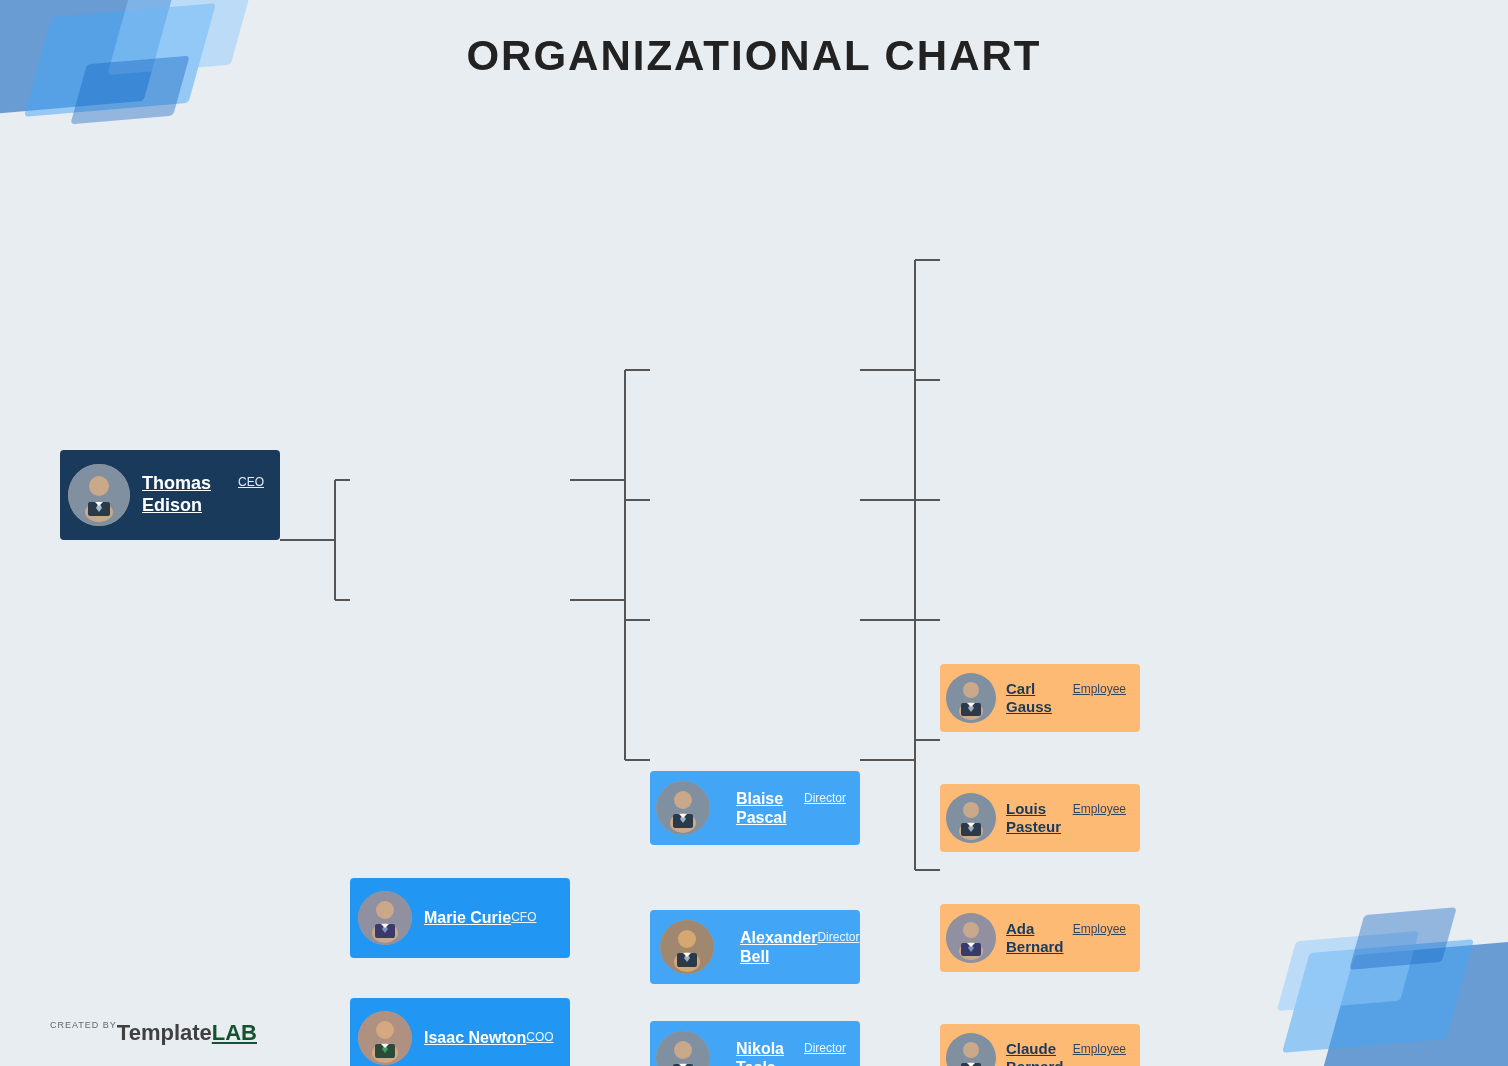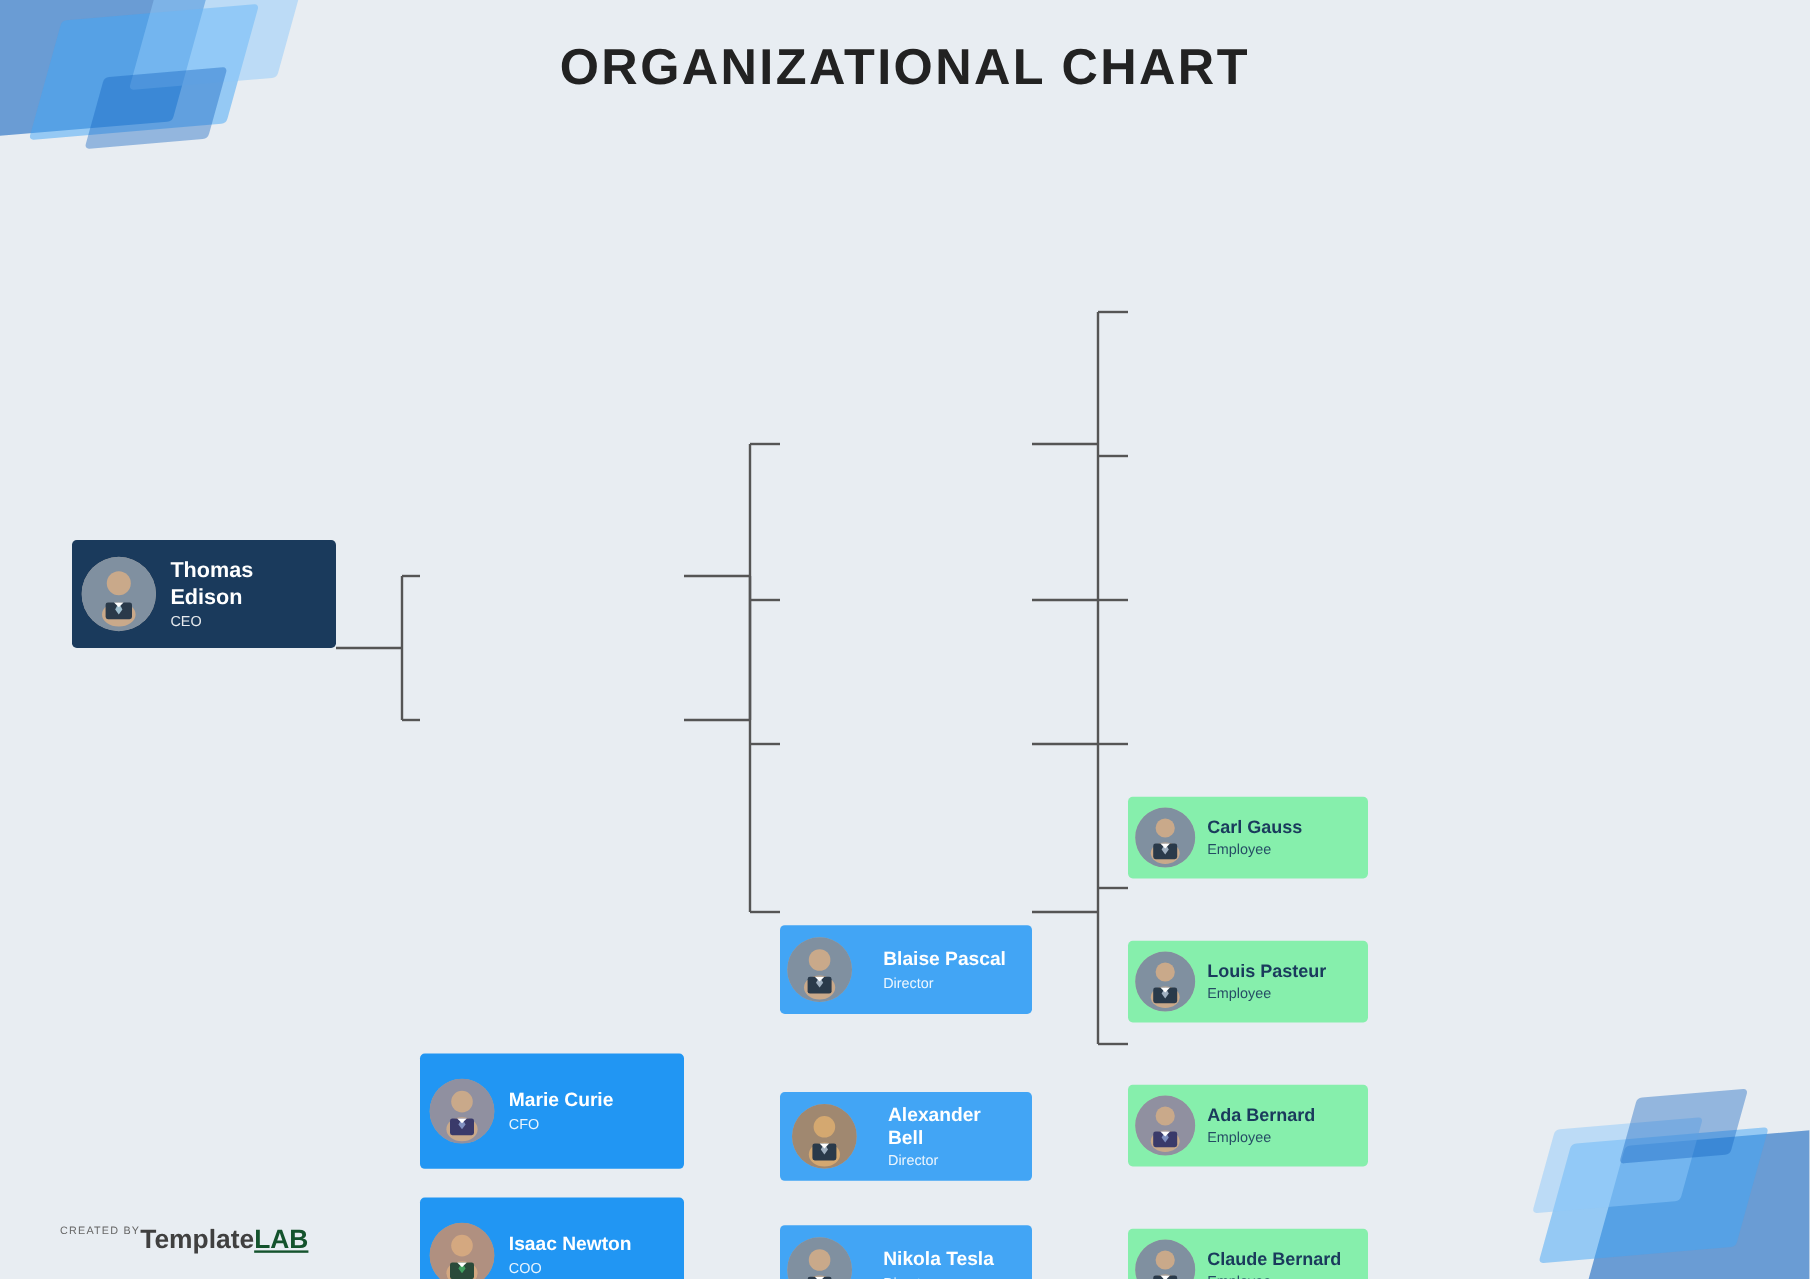--- a/index.html
+++ b/index.html
@@ -78,39 +78,39 @@
 
     .node-manager {
       background: #2196F3;
       color: white;
       border-radius: 4px;
       display: flex;
       align-items: center;
       padding: 8px 16px 8px 8px;
       gap: 12px;
       width: 220px;
-      height: 96px;
+      height: 80px;
       flex-shrink: 0;
     }
 
     .node-director {
       background: #42a5f5;
       color: white;
       border-radius: 4px;
       display: flex;
       align-items: center;
       padding: 6px 14px 6px 6px;
       gap: 26px;
       width: 210px;
       height: 74px;
       flex-shrink: 0;
     }
 
     .node-employee {
-      background: #86efac;
+      background: #fdba74;
       color: #1a3a5c;
       border-radius: 4px;
       display: flex;
       align-items: center;
       padding: 6px 14px 6px 6px;
       gap: 10px;
       width: 200px;
       height: 68px;
       flex-shrink: 0;
     }
@@ -145,21 +145,21 @@
     }
     .avatar.small {
       width: 54px;
       height: 54px;
     }
     .avatar.xsmall {
       width: 50px;
       height: 50px;
     }
 
-    .node-text { display: flex; flex-direction: column; }
+    .node-text { display: flex; flex-direction: row; text-decoration: underline; }
 
     
     .col-ceo { position: absolute; left: 20px; top: 50%; transform: translateY(-50%); }
 
     
     .brand {
       position: absolute;
       bottom: 20px;
       left: 50px;
       z-index: 10;

